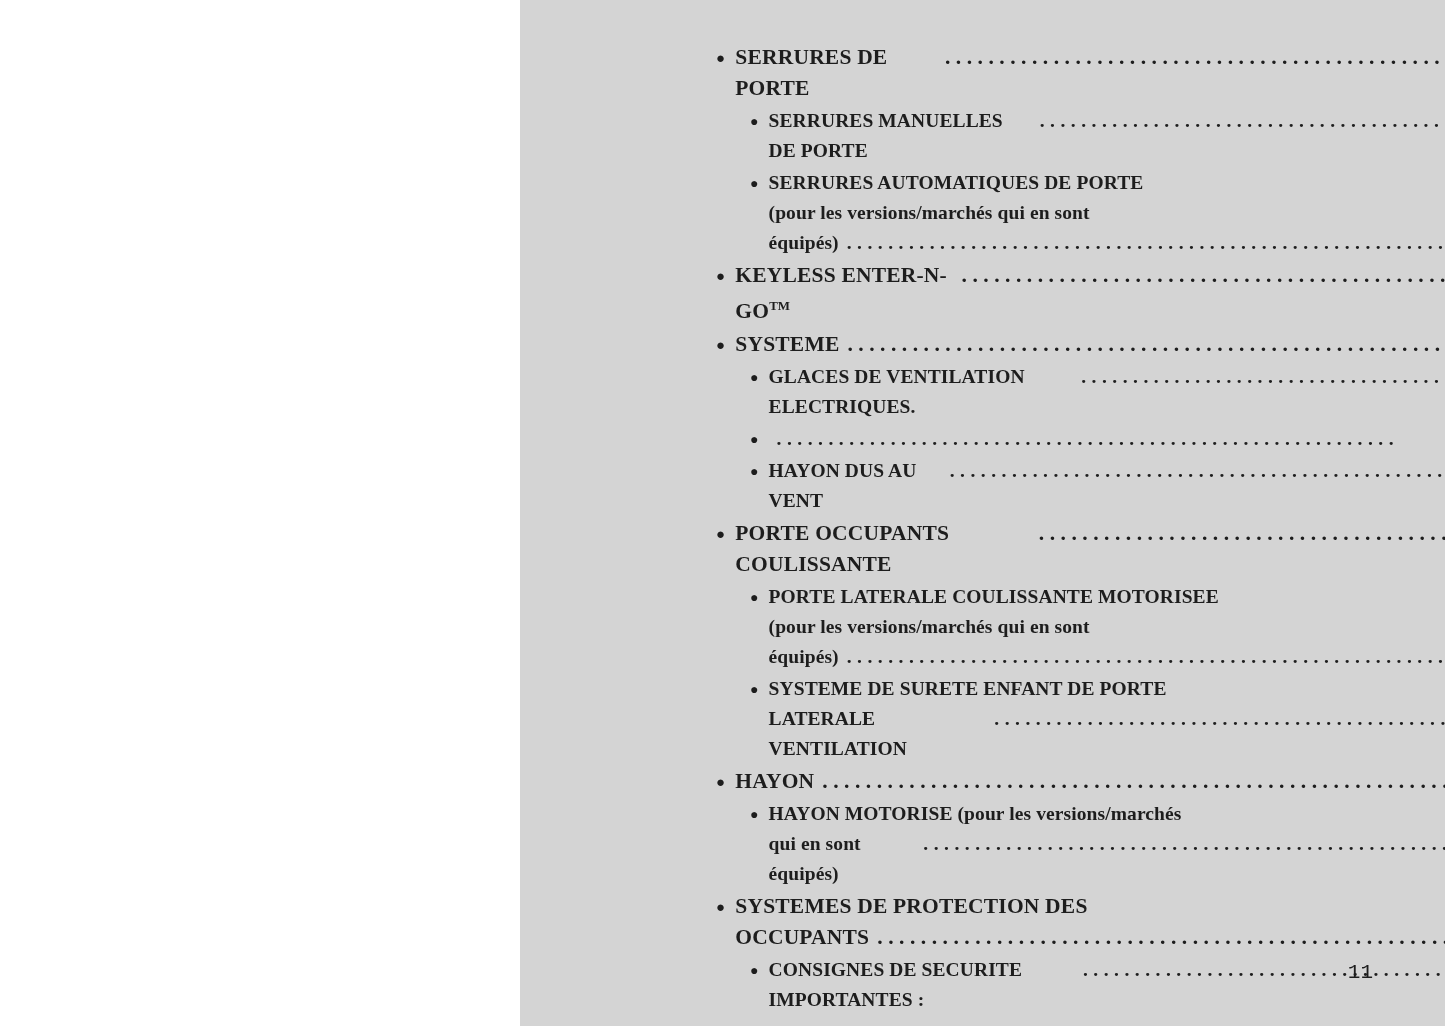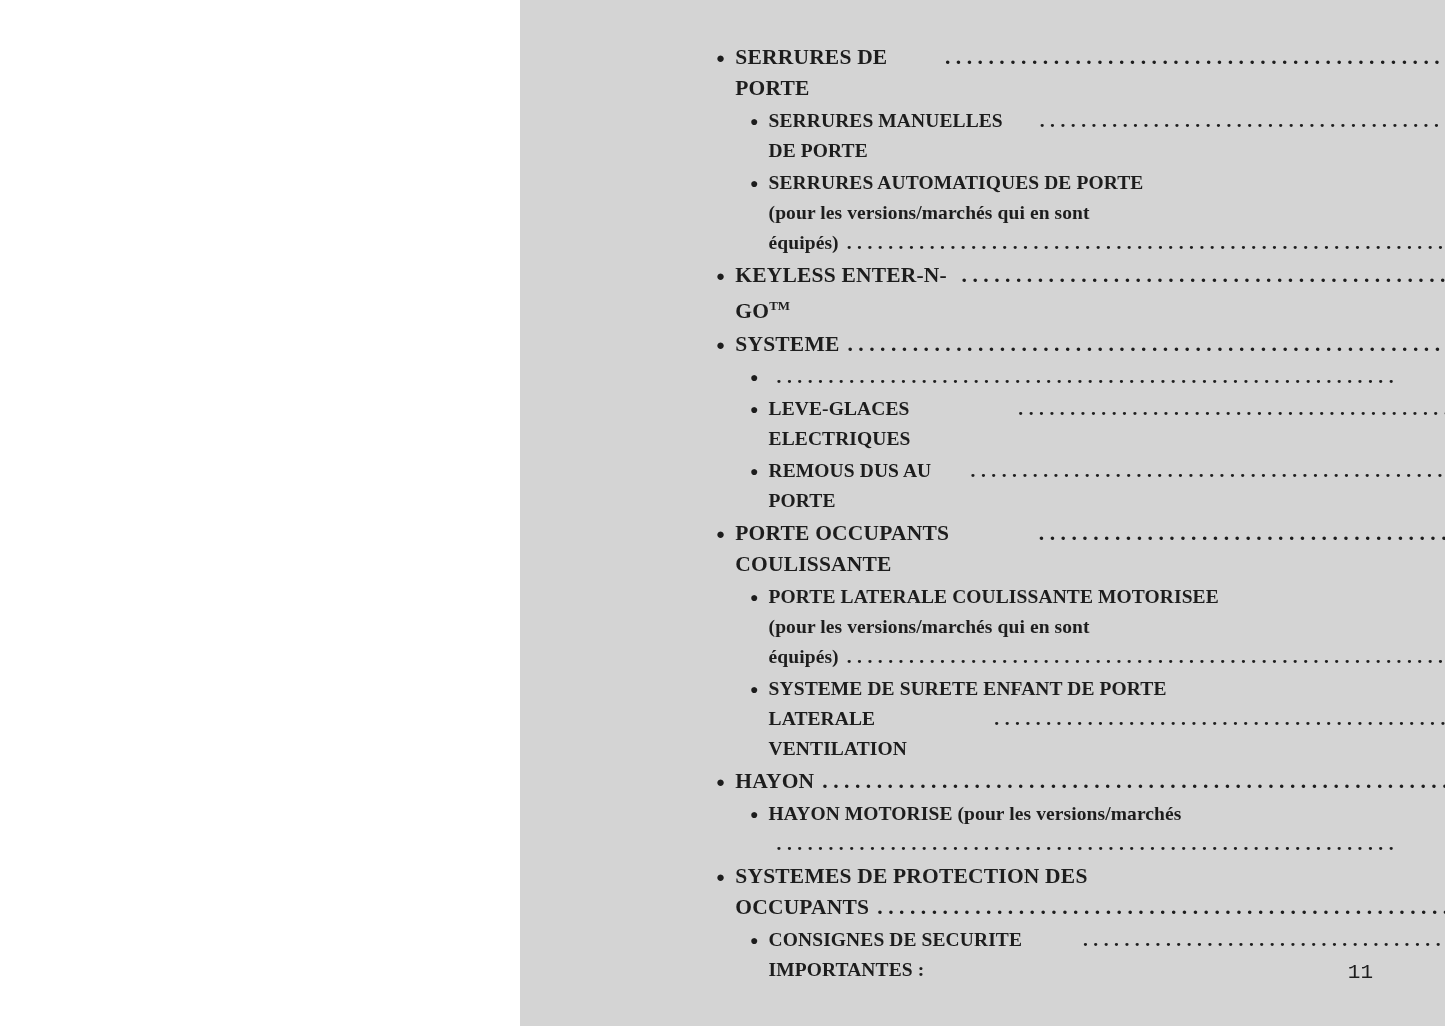--- a/index.html
+++ b/index.html
@@ -161,38 +161,38 @@
             <span class="row">
               <span class="title-text">SYSTEME</span>
               <span class="leader">............................................................</span>
             </span>
           </span>
         </div>
         <div class="toc-entry level-2">
           <span class="bullet">●</span>
           <span class="entry-body">
             <span class="row">
-              <span class="leader">............................................................</span>
-            </span>
-          </span>
-        </div>
-        <div class="toc-entry level-2">
-          <span class="bullet">●</span>
-          <span class="entry-body">
-            <span class="row">
-              <span class="title-text">LEVE-GLACES ELECTRIQUES</span>
-              <span class="leader">............................................................</span>
-            </span>
-          </span>
-        </div>
-        <div class="toc-entry level-2">
-          <span class="bullet">●</span>
-          <span class="entry-body">
-            <span class="row">
-              <span class="title-text">REMOUS DUS AU PORTE</span>
+              <span class="title-text">GLACES DE VENTILATION ELECTRIQUES.</span>
+              <span class="leader">............................................................</span>
+            </span>
+          </span>
+        </div>
+        <div class="toc-entry level-2">
+          <span class="bullet">●</span>
+          <span class="entry-body">
+            <span class="row">
+              <span class="leader">............................................................</span>
+            </span>
+          </span>
+        </div>
+        <div class="toc-entry level-2">
+          <span class="bullet">●</span>
+          <span class="entry-body">
+            <span class="row">
+              <span class="title-text">HAYON DUS AU VENT</span>
               <span class="leader">............................................................</span>
             </span>
           </span>
         </div>
         <div class="toc-entry level-1">
           <span class="bullet">●</span>
           <span class="entry-body">
             <span class="row">
               <span class="title-text">PORTE OCCUPANTS COULISSANTE</span>
               <span class="leader">............................................................</span>
@@ -227,20 +227,21 @@
               <span class="title-text">HAYON</span>
               <span class="leader">............................................................</span>
             </span>
           </span>
         </div>
         <div class="toc-entry level-2">
           <span class="bullet">●</span>
           <span class="entry-body">
             <span class="cont-line">HAYON MOTORISE (pour les versions/marchés</span>
             <span class="row">
+              <span class="title-text">qui en sont équipés)</span>
               <span class="leader">............................................................</span>
             </span>
           </span>
         </div>
         <div class="toc-entry level-1">
           <span class="bullet">●</span>
           <span class="entry-body">
             <span class="cont-line">SYSTEMES DE PROTECTION DES</span>
             <span class="row">
               <span class="title-text">OCCUPANTS</span>

